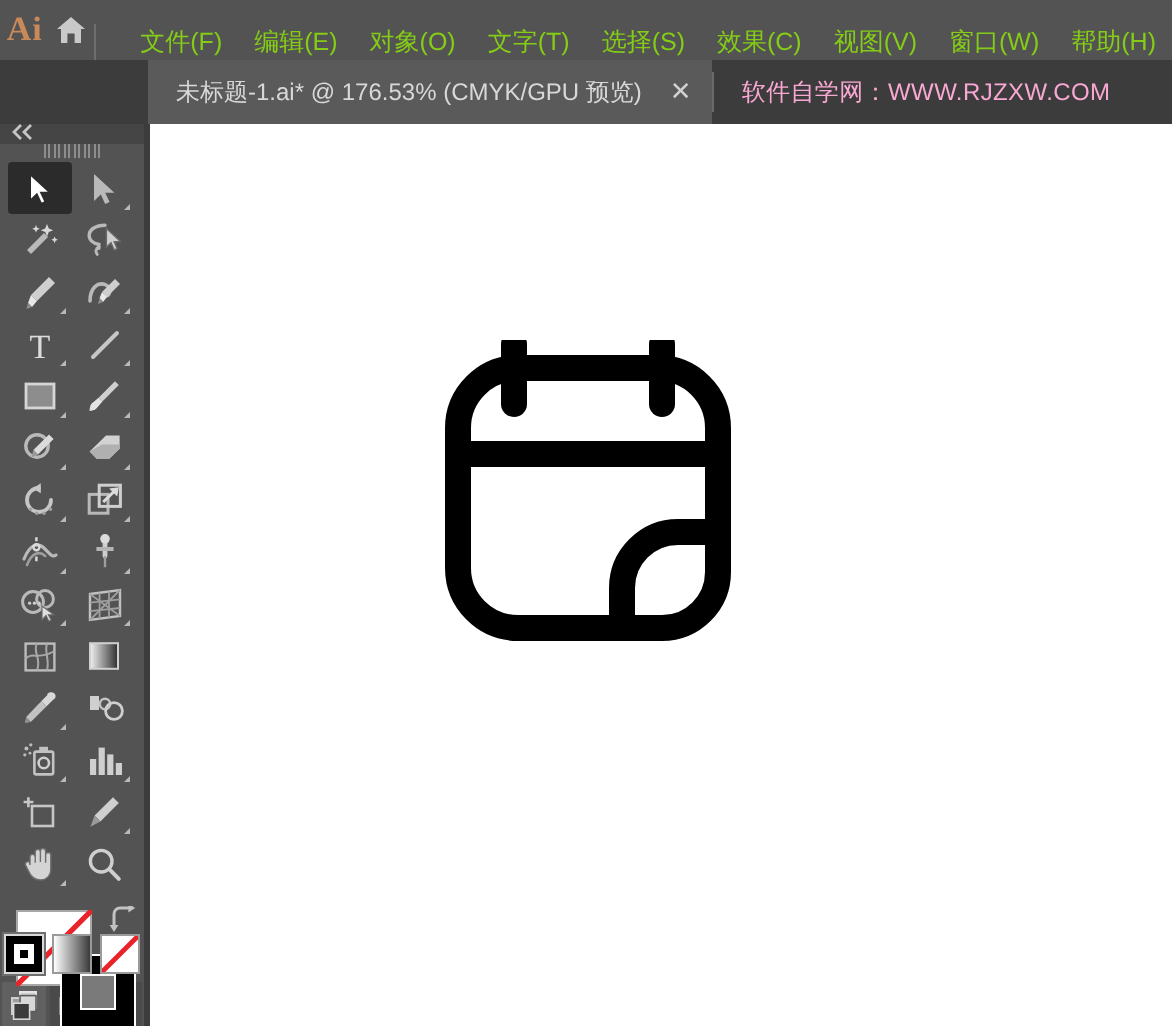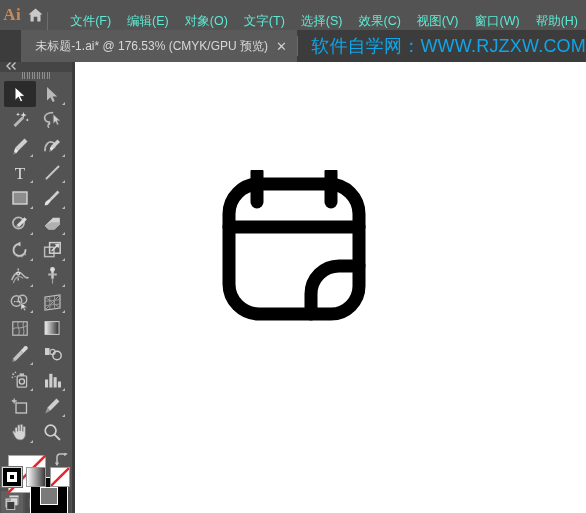--- a/index.html
+++ b/index.html
@@ -23,43 +23,43 @@
   }
   .home-btn {
     width:32px; height:30px; display:flex; align-items:center; justify-content:center;
   }
   .home-btn svg { display:block; }
   .menu-sep {
     width:1px; height:18px; background:#6e6e6e; margin:0 6px 0 2px;
   }
   .menu-items { display:flex; align-items:center; margin-left:8px; }
   .menu-item {
-    color:#5eead4; font-size:12.5px; padding:3px 8px; white-space:nowrap;
+    color:#84cc16; font-size:12.5px; padding:3px 8px; white-space:nowrap;
     line-height:1;
   }
 
   
   .tabbar {
     position:absolute; left:0; top:30px; width:586px; height:32px;
     background:#3c3c3c; display:flex; align-items:flex-end;
   }
   .tabbar-pad { width:74px; height:32px; background:#3c3c3c; }
   .tab {
     height:32px; display:flex; align-items:center;
     padding:0 6px 0 14px; background:#5a5a5a; color:#d8d8d8;
-    font-size:12px; white-space:nowrap; gap:4px;
+    font-size:12px; white-space:nowrap; gap:10px;
   }
   .tab-title { line-height:1; }
   .tab-close {
     font-size:13px; color:#d0d0d0; line-height:1; padding:0 4px;
     font-family:"DejaVu Sans",sans-serif;
   }
   .tab-divider { width:1px; height:20px; background:#6a6a6a; align-self:center; }
   .watermark {
-    color:#0ea5e9; font-size:18px; padding:0 0 0 14px;
+    color:#f9a8d4; font-size:12px; padding:0 0 0 14px;
     align-self:center; white-space:nowrap; letter-spacing:0.2px;
   }
 
   
   .toolbar {
     position:absolute; left:0; top:62px; width:72px; height:451px;
     background:#535353; display:flex; flex-direction:column;
   }
   .tb-header {
     height:14px; display:flex; align-items:center; justify-content:flex-start;

